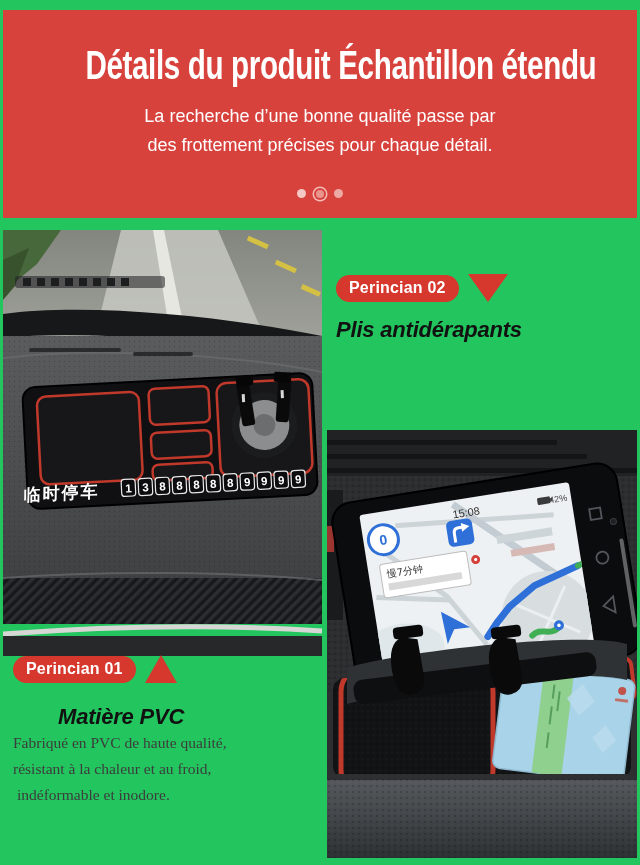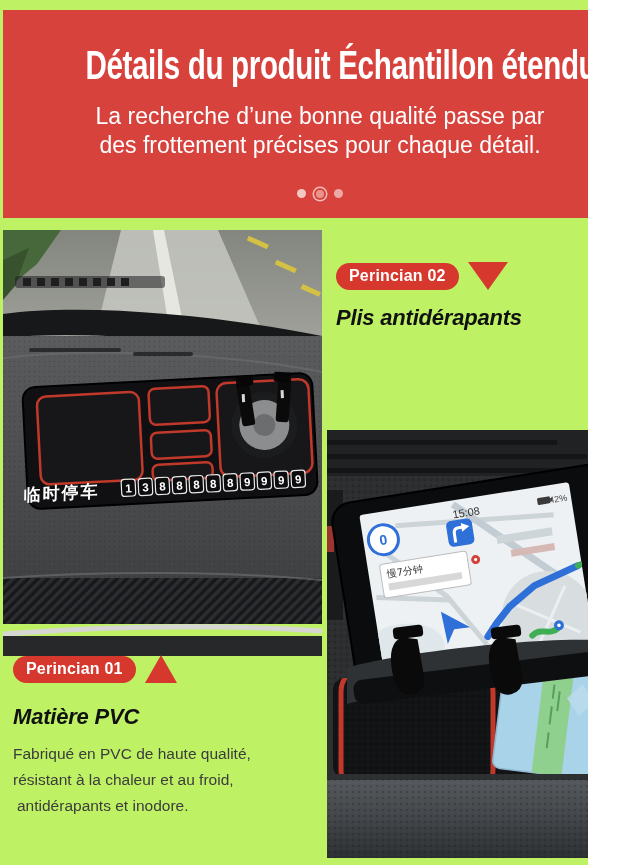--- a/index.html
+++ b/index.html
@@ -1,54 +1,54 @@
 <!DOCTYPE html>
 <html><head>
 <meta charset="utf-8">
 <style>
   html,body{margin:0;padding:0;background:#ffffff;}
-  .page{position:relative;width:588px;height:865px;background:#bef264;overflow:hidden;
+  .page{position:relative;width:640px;height:865px;background:#22c55e;overflow:hidden;
         font-family:"Liberation Sans",sans-serif;}
 
   
   .banner{position:absolute;left:3px;top:10px;width:634px;height:208px;background:#d8423d;}
   .banner-title{margin:0;padding-top:32px;text-align:center;color:#ffffff;font-weight:bold;
                 font-size:40px;line-height:46px;white-space:nowrap;letter-spacing:-0.5px;
                 transform:scaleX(0.74);transform-origin:50% 50%;}
-  .banner-sub{margin-top:14px;color:#ffffff;font-size:23px;line-height:29px;text-align:center;}
+  .banner-sub{margin-top:14px;color:#ffffff;font-size:18px;line-height:29px;text-align:center;}
   .dots{position:absolute;left:0;right:0;bottom:20px;display:flex;justify-content:center;
         align-items:center;gap:10px;}
   .dot{width:9px;height:9px;border-radius:50%;}
   .dot-a{background:#f4c9c5;}
   .dot-b{width:8px;height:8px;background:#e9958d;
          box-shadow:0 0 0 2px #d8423d,0 0 0 3.5px #f2bcb7;}
   .dot-c{background:#eda9a3;}
 
   
   .photo{position:absolute;display:block;}
   #photo-left{left:3px;top:230px;}
   #photo-right{left:327px;top:430px;}
 
   
   .section{position:absolute;}
-  #section-02{left:336px;top:262px;width:300px;}
+  #section-02{left:336px;top:274px;width:300px;}
   #section-01{left:13px;top:655px;width:315px;}
   .badge-row{display:flex;align-items:center;gap:9px;}
   .badge{background:#d6382e;color:#ffffff;font-weight:bold;font-size:16px;
          padding:4px 13px 5px 13px;border-radius:14px;letter-spacing:0.2px;}
   .tri-down{width:0;height:0;border-left:20px solid transparent;
             border-right:20px solid transparent;border-top:28px solid #d6382e;}
   .tri-up{width:0;height:0;border-left:16px solid transparent;
           border-right:16px solid transparent;border-bottom:28px solid #d6382e;}
   .sec-heading{font-size:22px;font-weight:bold;color:#111111;letter-spacing:-0.2px;font-style:italic;}
   #section-02 .sec-heading{margin-top:15px;}
-  #section-01 .sec-heading{margin-top:21px;}
+  #section-01 .sec-heading{margin-top:21px;margin-left:45px;}
   .sec-body{color:#3c3c3c;font-size:15.5px;}
   #section-02 .sec-body{margin-top:9px;line-height:29px;}
-  #section-01 .sec-body{margin-top:11px;line-height:26px;}
+  #section-01 .sec-body{line-height:26px;font-family:Liberation Serif, serif;}
   #section-01 .sec-body .line:last-child{padding-left:4px;}
 </style>
 </head>
 <body>
 
 <div class="page">
 
   <div class="banner">
     <h1 class="banner-title">Détails du produit Échantillon étendu</h1>
     <div class="banner-sub">
@@ -311,17 +311,17 @@
 
   <div id="section-01" class="section">
     <div class="badge-row">
       <span class="badge">Perincian 01</span>
       <span class="tri-up"></span>
     </div>
     <div class="sec-heading">Matière PVC</div>
     <div class="sec-body">
       <div class="line">Fabriqué en PVC de haute qualité,</div>
       <div class="line">résistant à la chaleur et au froid,</div>
-      <div class="line">antidérapants et inodore.</div>
+      <div class="line">indéformable et inodore.</div>
     </div>
   </div>
 
 </div>
 
 </body></html>

